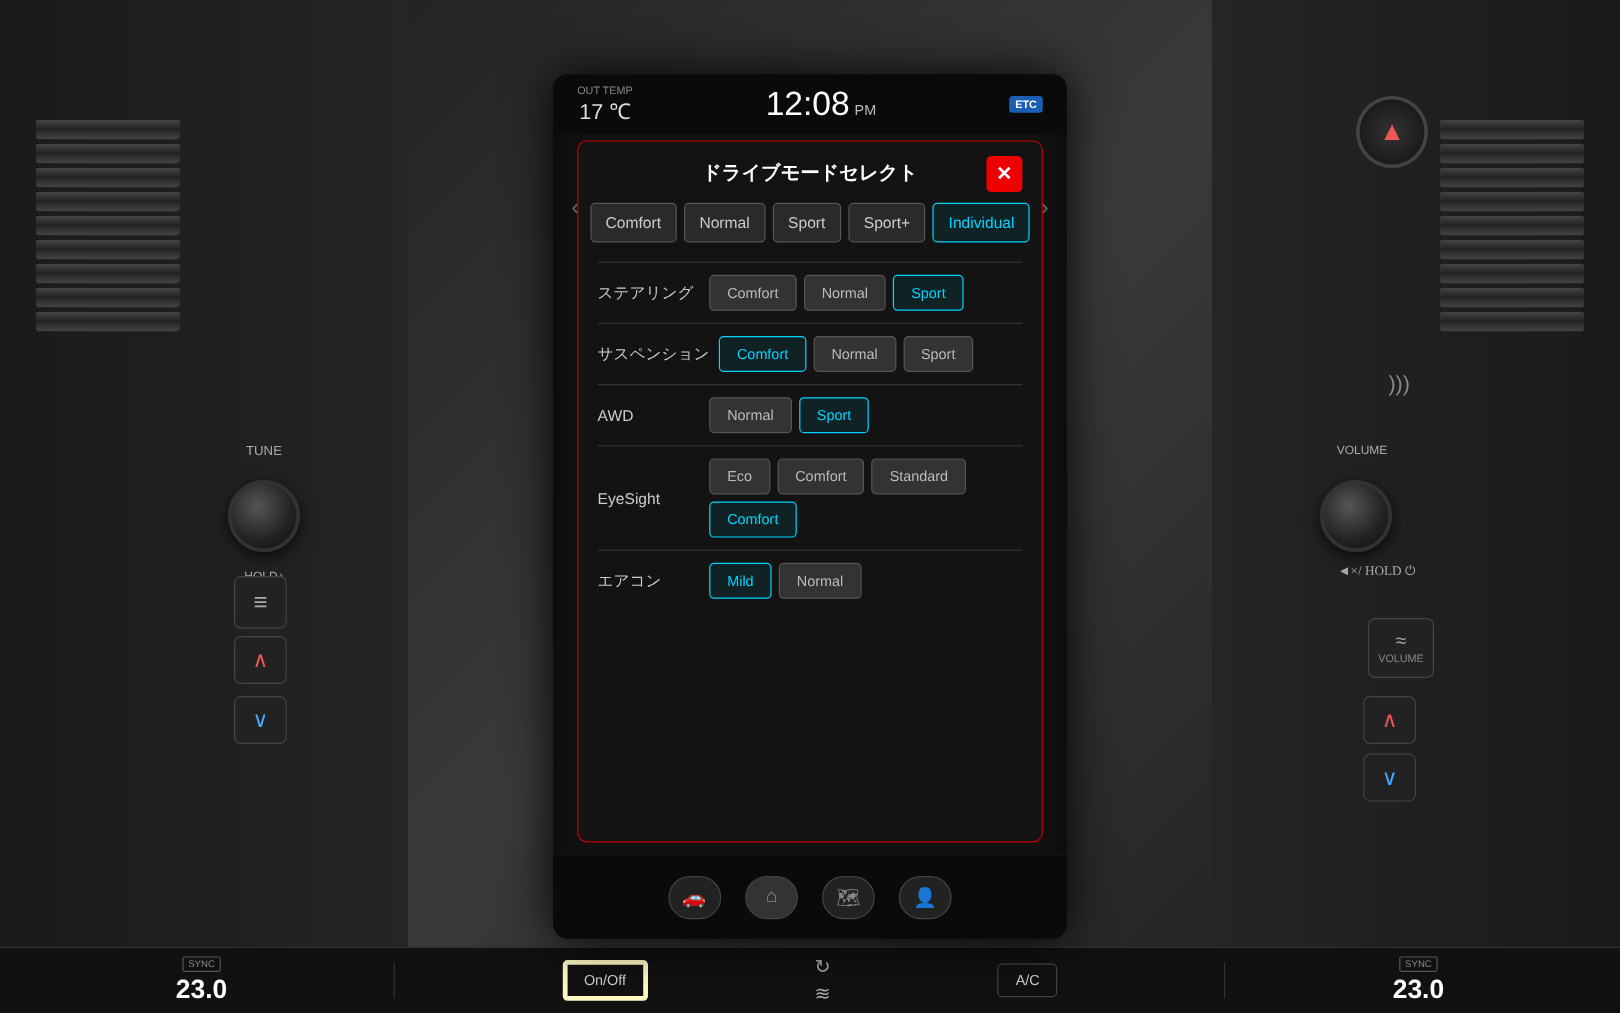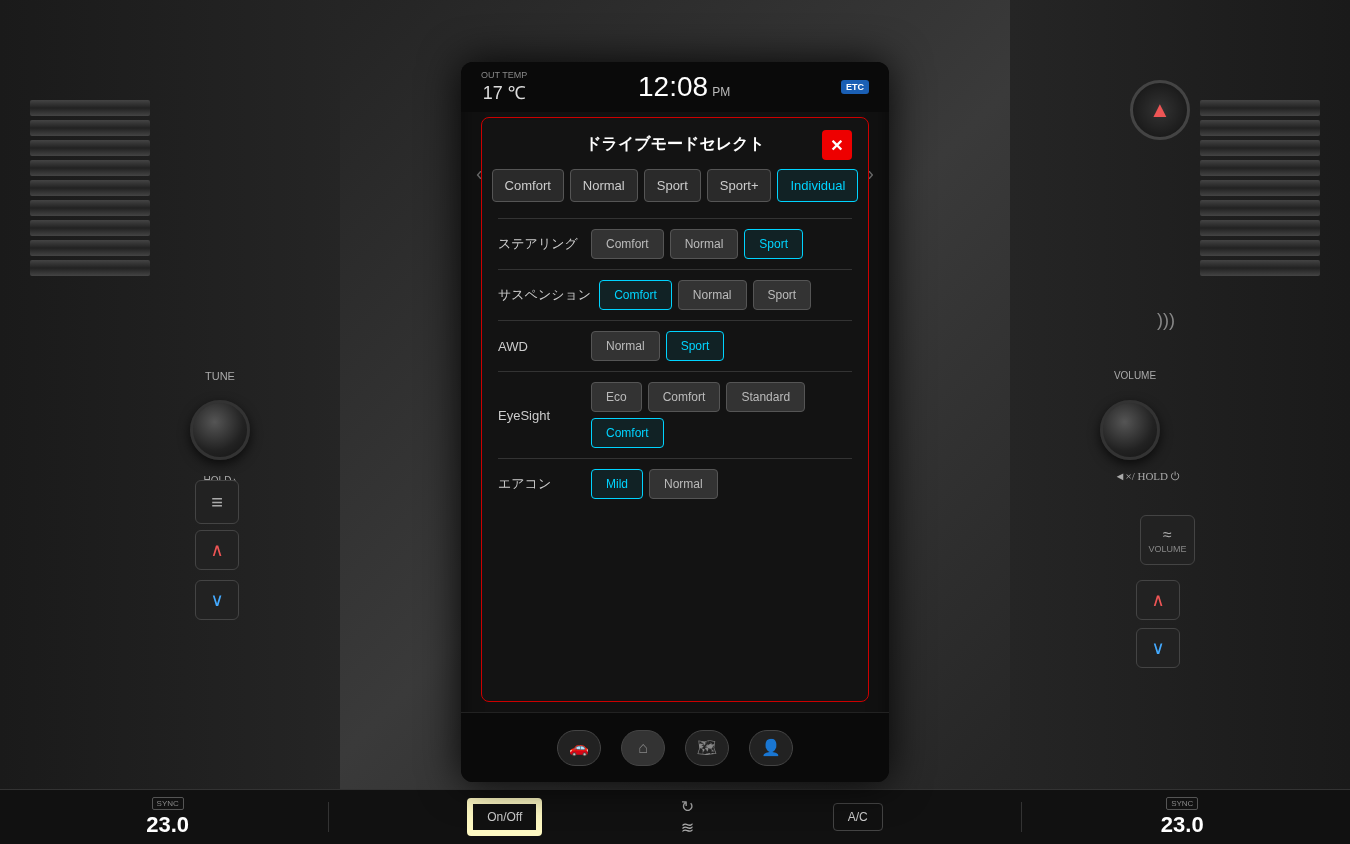--- a/index.html
+++ b/index.html
@@ -586,21 +586,21 @@
   </div>
 
 </div>
 
 <div style="position:absolute;bottom:0;left:0;right:0;height:55px;background:#111;display:flex;align-items:center;justify-content:space-around;padding:0 77px;border-top:1px solid #333;z-index:5;">
   <div style="display:flex;flex-direction:column;align-items:center;gap:2px;">
     <span style="font-size:8px;color:#888;border:1px solid #555;padding:1px 4px;border-radius:2px;">SYNC</span>
     <span style="font-size:22px;font-weight:bold;color:#fff;">23.0</span>
   </div>
   <div style="width:1px;height:30px;background:#333;"></div>
-  <button style="background:transparent;border:6px solid #fef9c3;color:#ccc;padding:6px 14px;border-radius:4px;font-size:12px;cursor:pointer;">On/Off</button>
+  <button style="background:transparent;border:4px solid #fef9c3;color:#ccc;padding:6px 14px;border-radius:4px;font-size:12px;cursor:pointer;">On/Off</button>
   <div style="display:flex;flex-direction:column;align-items:center;gap:2px;">
     <span style="font-size:16px;color:#aaa;">↻</span>
     <span style="font-size:16px;color:#aaa;">≋</span>
   </div>
   <button style="background:transparent;border:1px solid #444;color:#ccc;padding:6px 14px;border-radius:4px;font-size:12px;cursor:pointer;">A/C</button>
   <div style="width:1px;height:30px;background:#333;"></div>
   <div style="display:flex;flex-direction:column;align-items:center;gap:2px;">
     <span style="font-size:8px;color:#888;border:1px solid #555;padding:1px 4px;border-radius:2px;">SYNC</span>
     <span style="font-size:22px;font-weight:bold;color:#fff;">23.0</span>
   </div>

